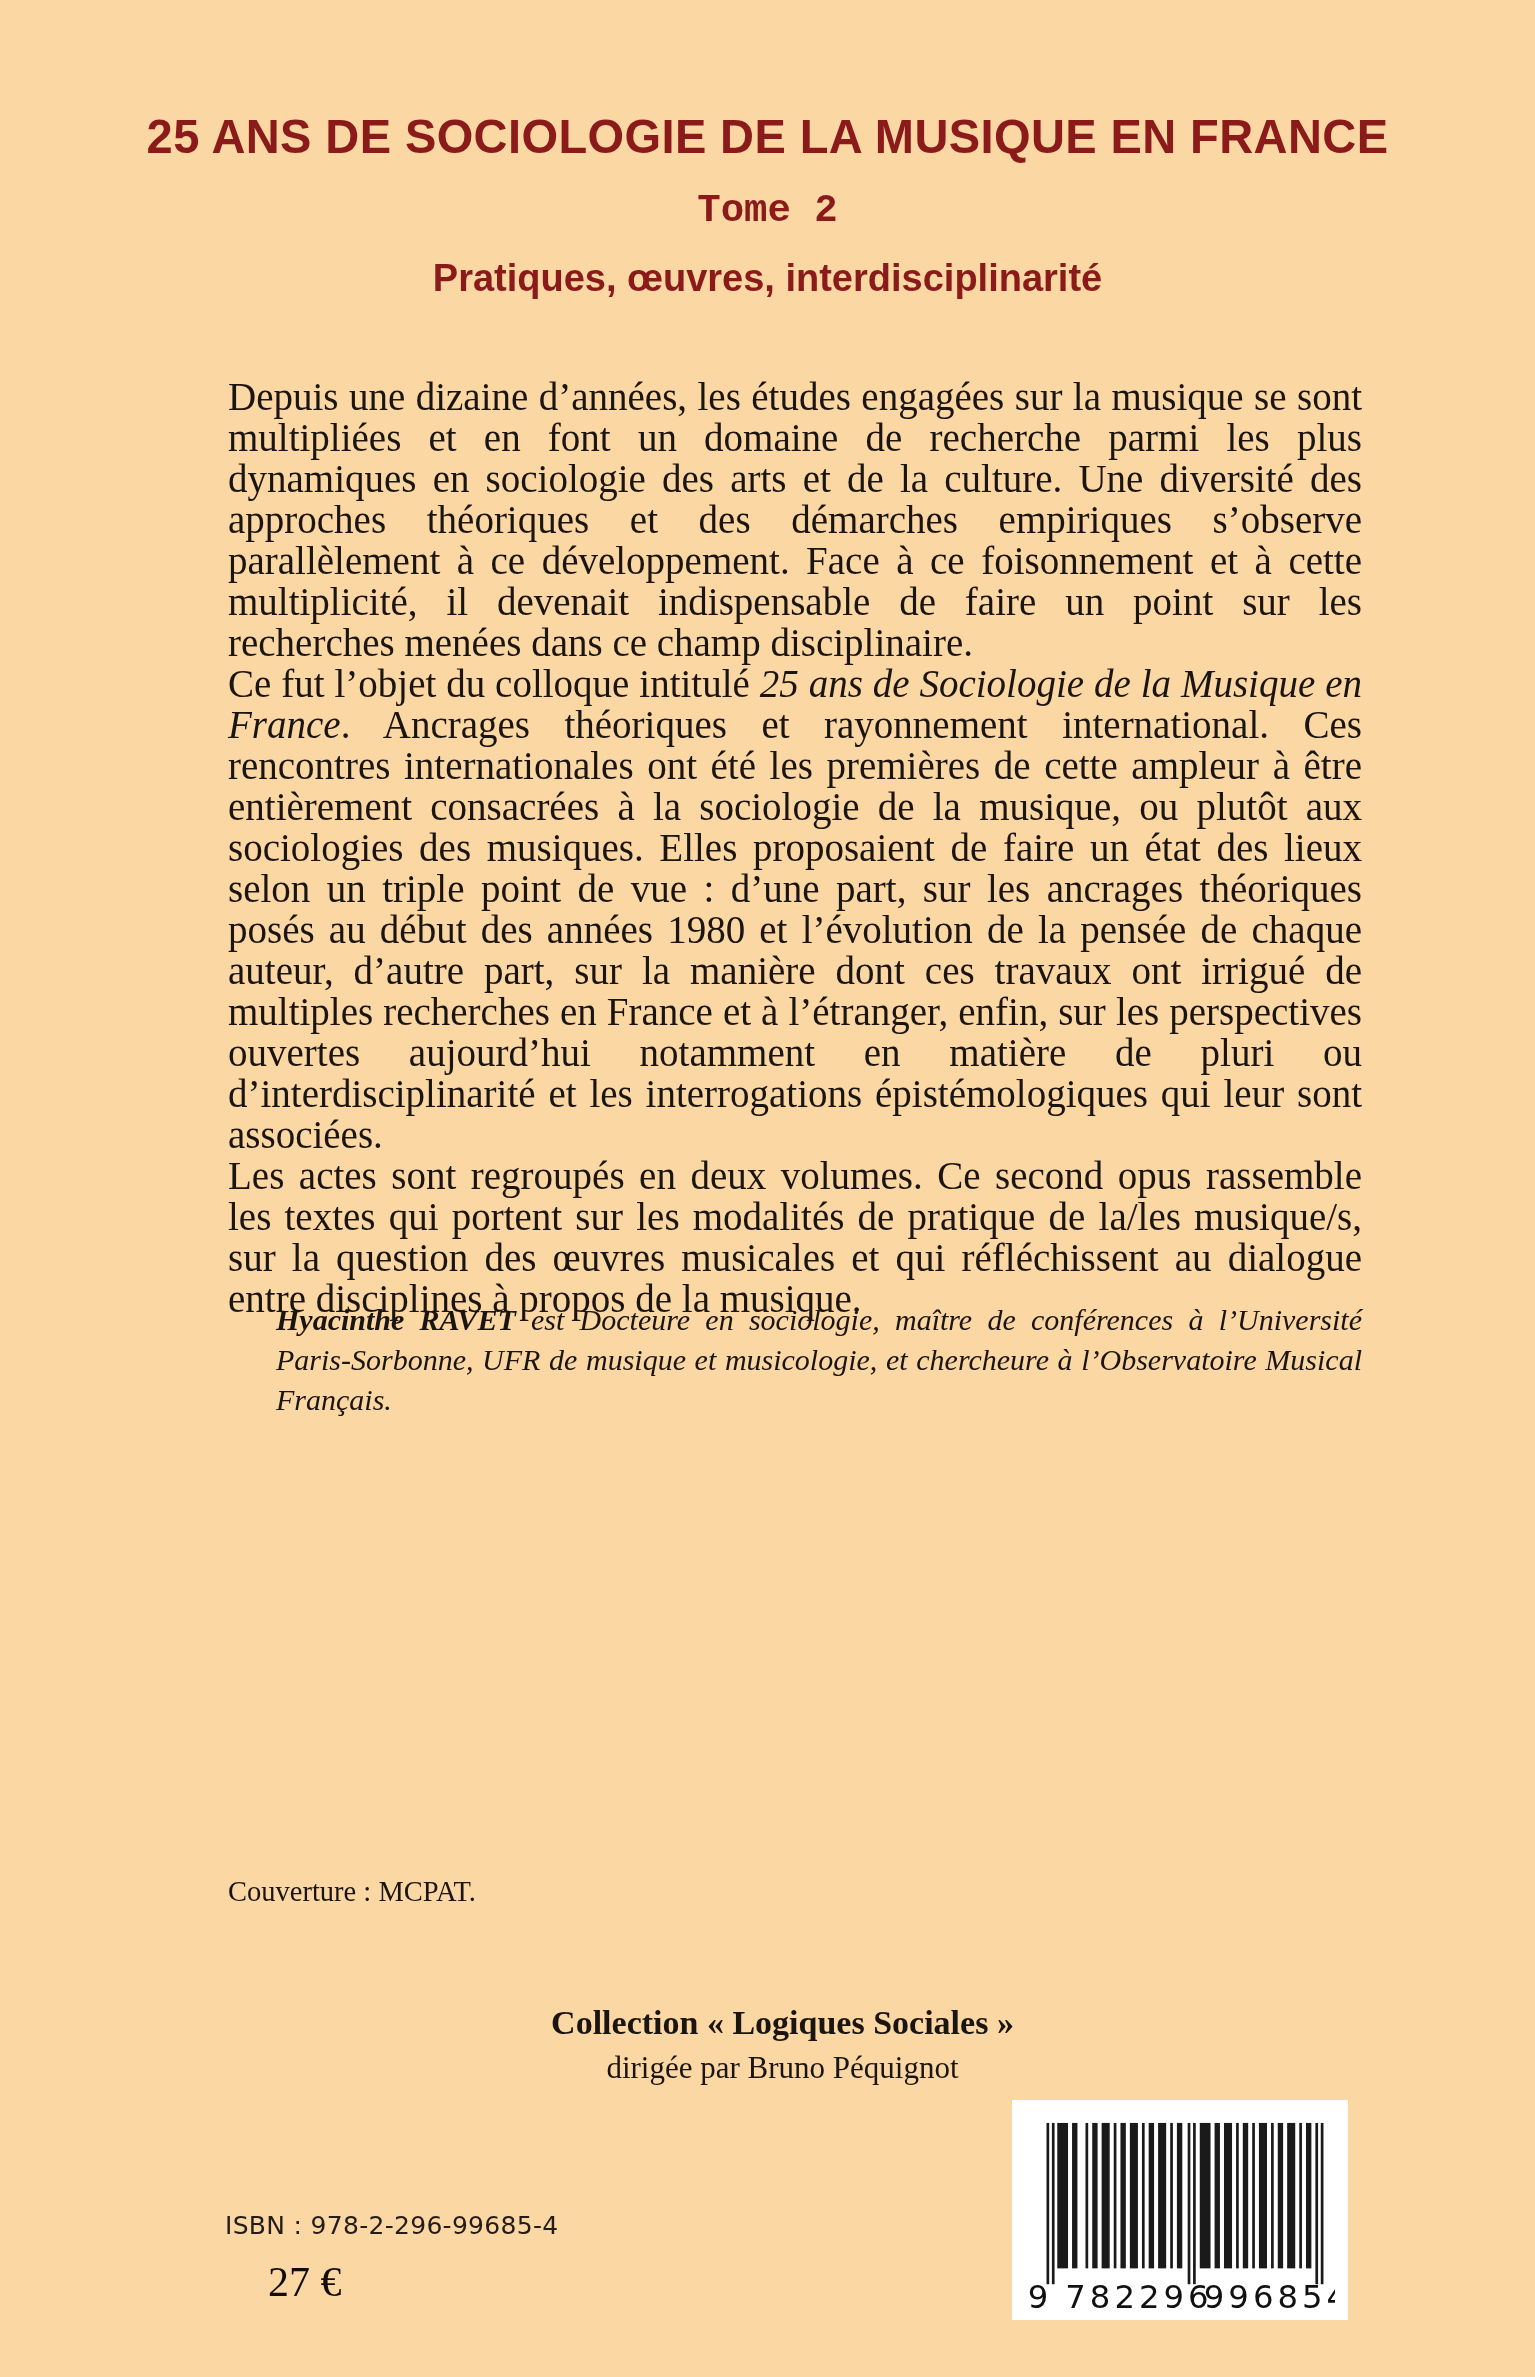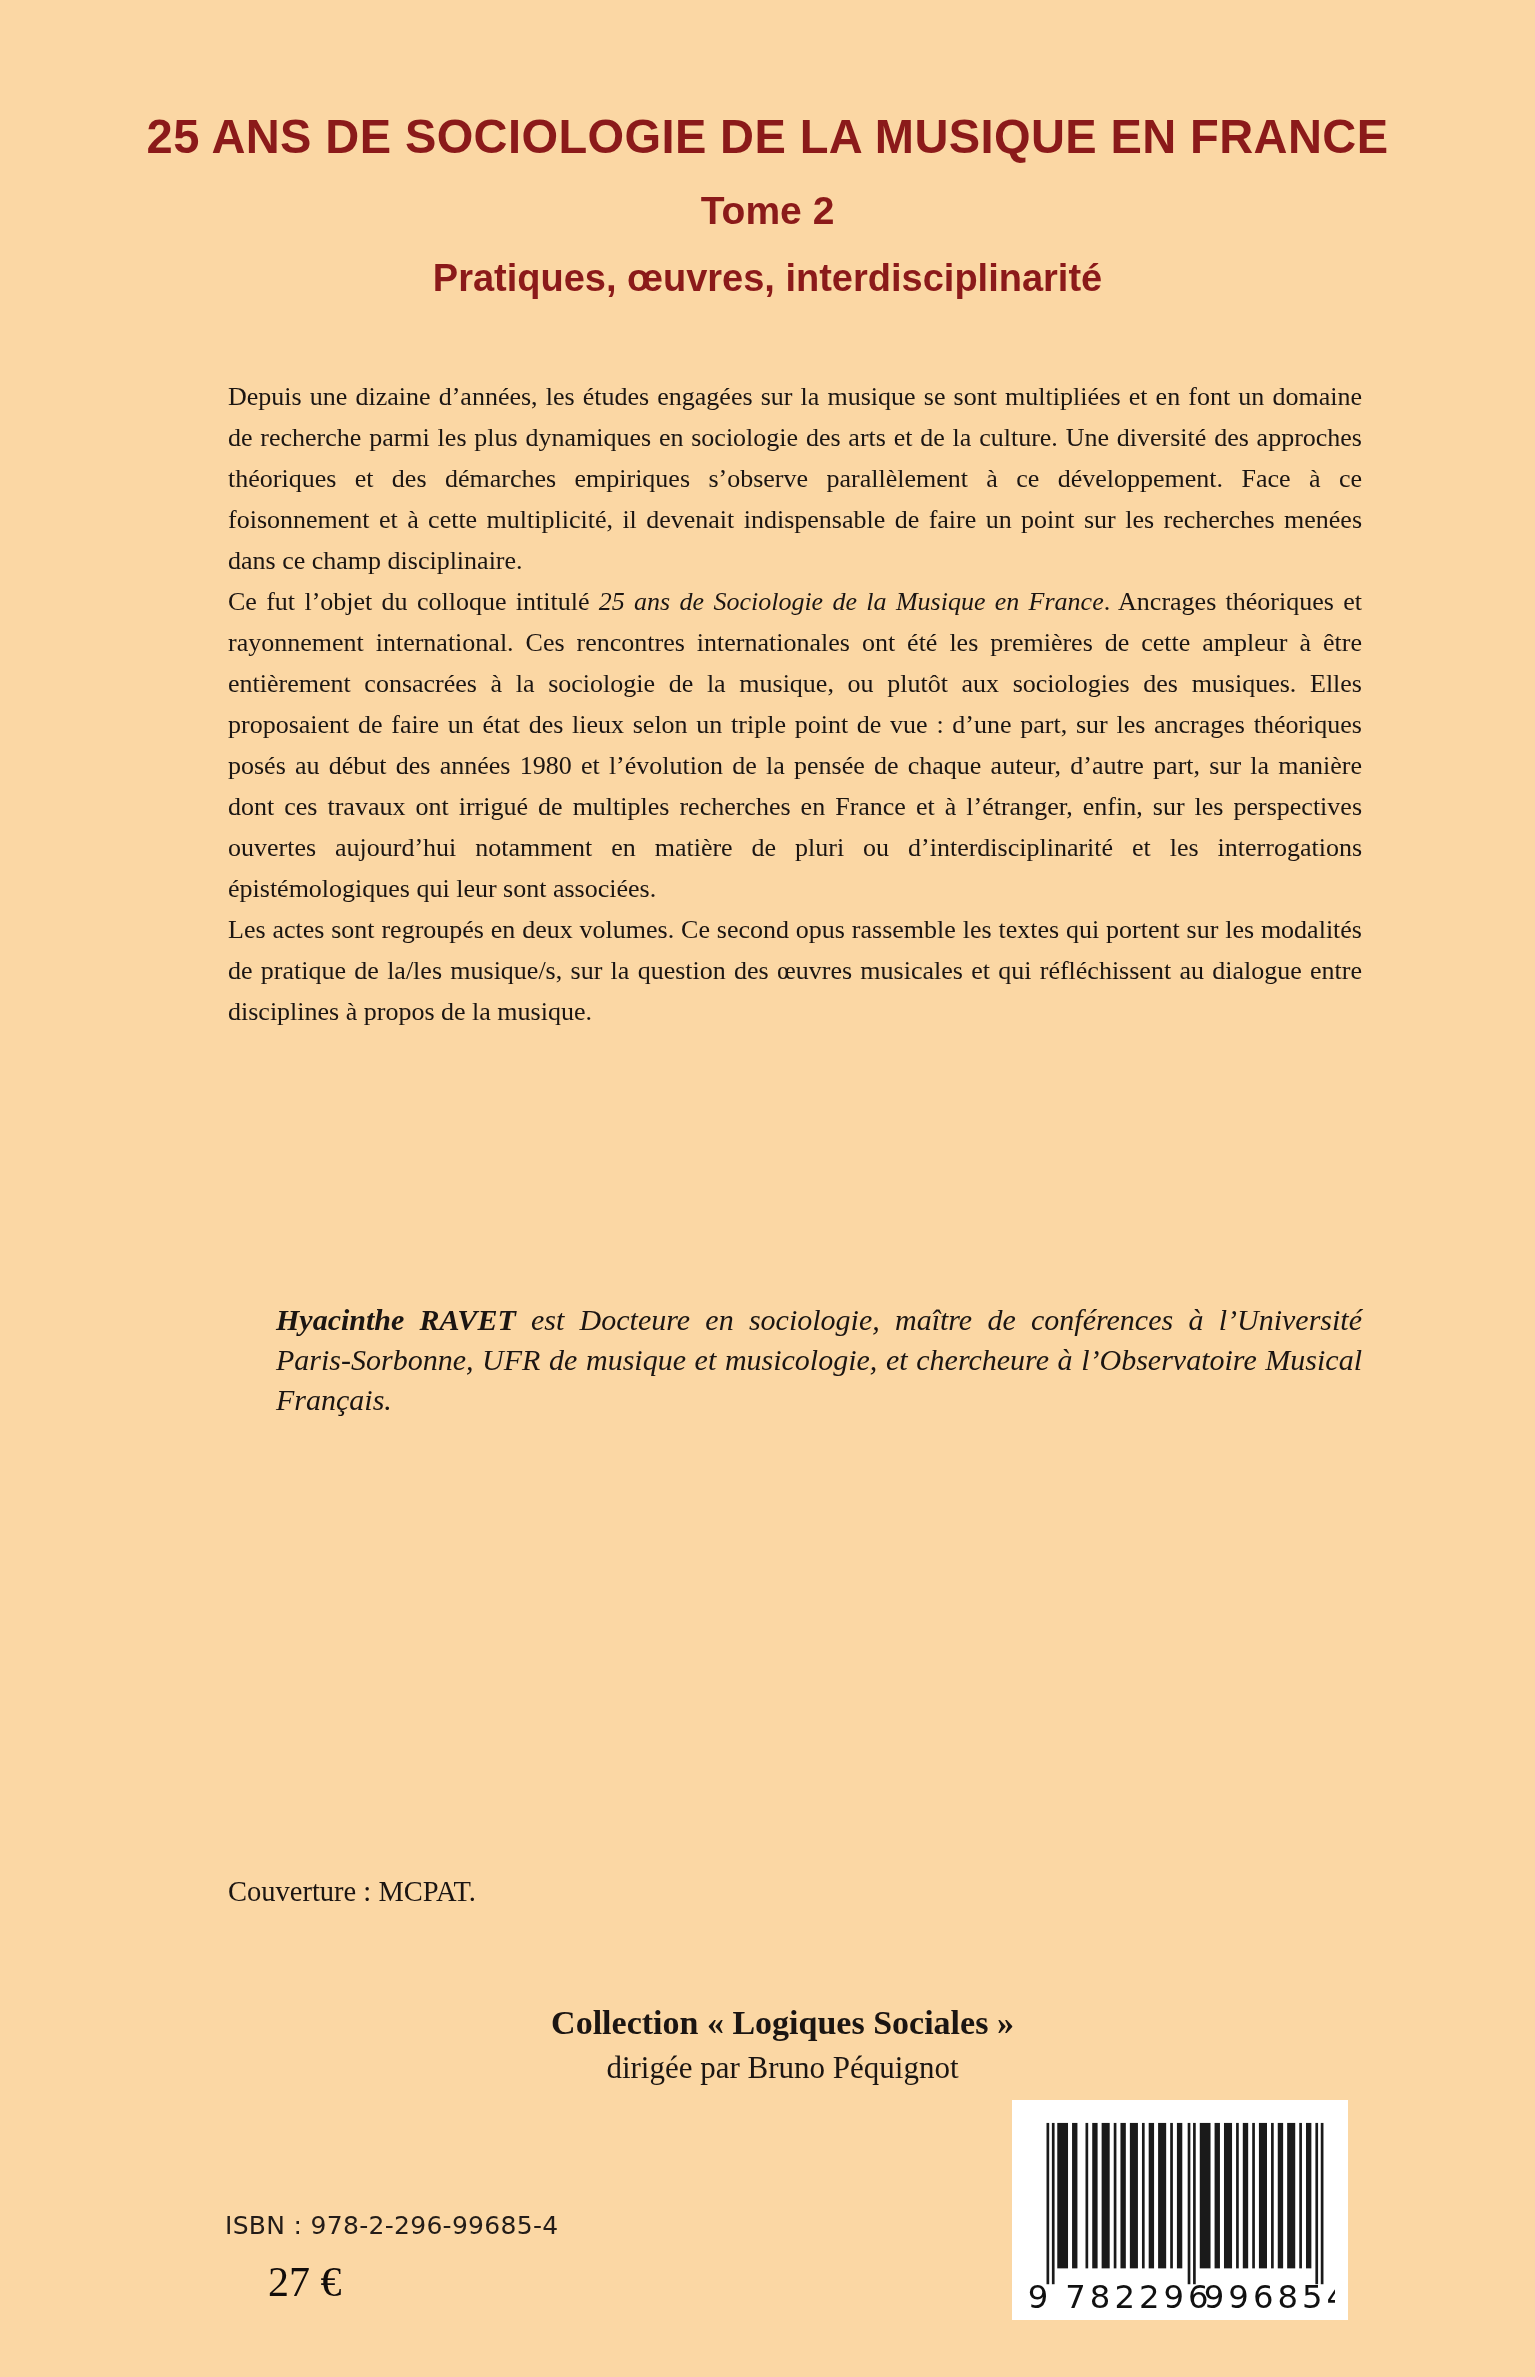--- a/index.html
+++ b/index.html
@@ -42,21 +42,21 @@
     letter-spacing: 0.4px;
     color: #8B1A1A;
     line-height: 1.05;
     margin: 0;
     transform: scaleX(0.96);
     transform-origin: center;
     white-space: nowrap;
   }
 
   .tome {
-    font-family: Liberation Sans, sans-serif;
+    font-family: Liberation Mono, monospace;
     font-weight: bold;
     font-size: 39px;
     color: #8B1A1A;
     margin: 28.5px 0 0 0;
     line-height: 1.05;
   }
 
   .subtitle {
     font-family: "Liberation Sans", "DejaVu Sans", sans-serif;
     font-weight: bold;
@@ -67,21 +67,21 @@
   }
 
   
   .blurb {
     position: absolute;
     left: 228px;
     top: 376px;
     width: 1134px;
     text-align: justify;
     text-justify: inter-word;
-    font-size: 26px;
+    font-size: 39px;
     line-height: 41px;
     color: #1b1512;
   }
 
   .blurb p {
     margin: 0;
     text-align: justify;
   }
 
   .blurb i {

